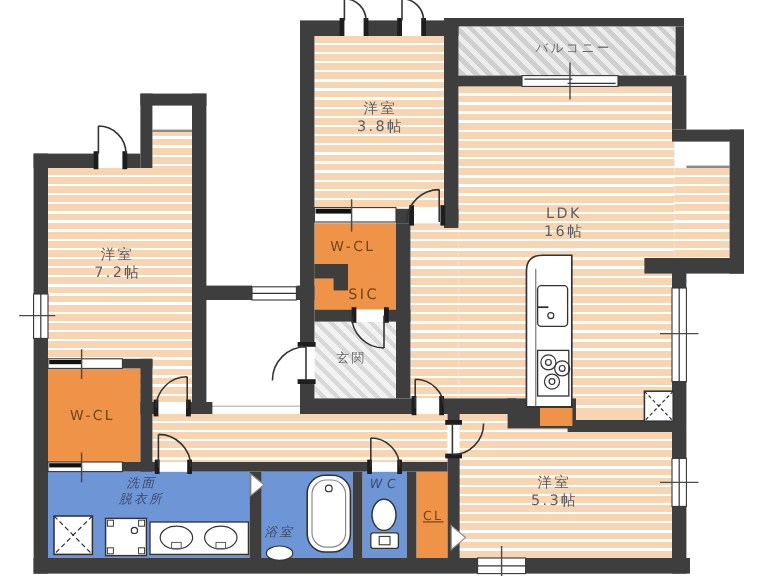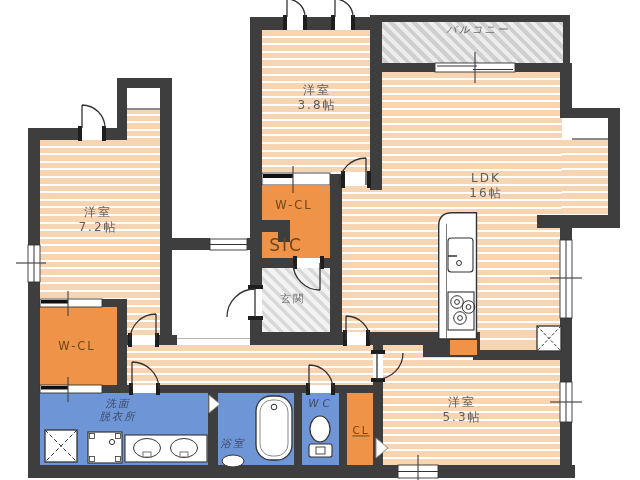--- a/index.html
+++ b/index.html
@@ -247,39 +247,39 @@
     </g>
     <g fill="#fff" stroke="#333">
       <rect x="537" y="326" width="24" height="25" stroke-width="1.3"></rect>
       <path d="M537 326 L561 351 M561 326 L537 351" fill="none" stroke-width="1" stroke-dasharray="3 2"></path>
     </g>
 
     <polygon points="209,395 220,404 209,413" fill="#fff" stroke="#8a8a8a" stroke-width="1"></polygon>
     <polygon points="376,438 388,448 376,458" fill="#fff" stroke="#8a8a8a" stroke-width="1"></polygon>
   </svg>
 
-  <div class="lbl sm" style="left:478px;top:30px;color:#6a6a6a;font-style:italic;">バルコニー</div>
+  <div class="lbl sm" style="left:478px;top:41px;color:#6a6a6a;">バルコニー</div>
   <div class="lbl" style="left:317px;top:98px;">
     <span>洋室</span><br>
     <span>3.8帖</span>
   </div>
-  <div class="lbl" style="left:470px;top:186px;margin-left:16px;">
+  <div class="lbl" style="left:470px;top:186px;">
     <span>LDK</span><br>
     <span>16帖</span>
   </div>
   <div class="lbl" style="left:98px;top:220px;">
     <span>洋室</span><br>
     <span>7.2帖</span>
   </div>
   <div class="lbl" style="left:462px;top:410px;">
     <span>洋室</span><br>
     <span>5.3帖</span>
   </div>
   <div class="lbl onorange" style="left:294px;top:205px;font-size:11.5px;">W-CL</div>
-  <div class="lbl onorange" style="left:286px;top:246px;font-size:17px;">SIC</div>
+  <div class="lbl onorange" style="left:303px;top:246px;font-size:12px;">SIC</div>
   <div class="lbl sm" style="left:293px;top:299px;color:#6a6a6a;">玄関</div>
   <div class="lbl onorange" style="left:77px;top:346px;font-size:11.5px;">W-CL</div>
   <div class="lbl onblue sm" style="left:118px;top:410px;">
     <span>洗面</span><br>
     <span>脱衣所</span>
   </div>
   <div class="lbl onblue sm" style="left:233px;top:444px;">浴室</div>
   <div class="lbl onblue sm" style="left:321px;top:404px;letter-spacing:4px;">WC</div>
   <div class="lbl onorange sm" style="left:361px;top:431px;text-decoration:underline;">CL</div>
 </div>

